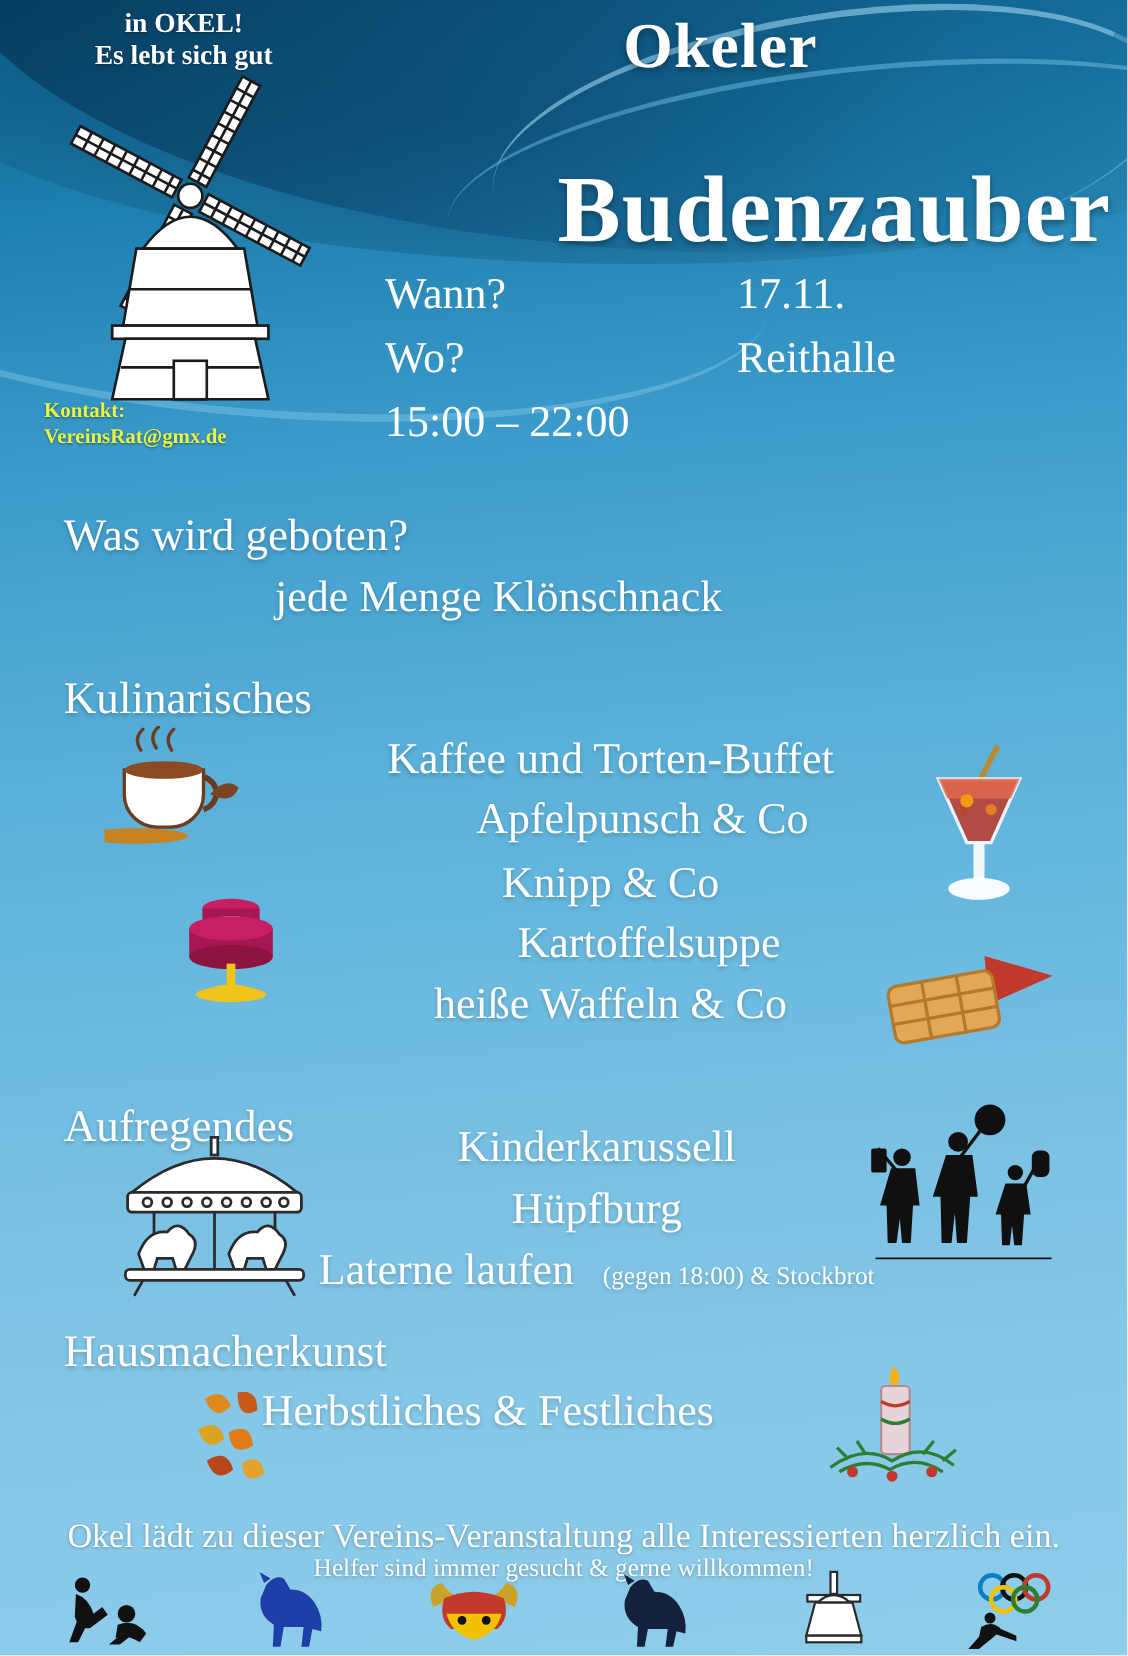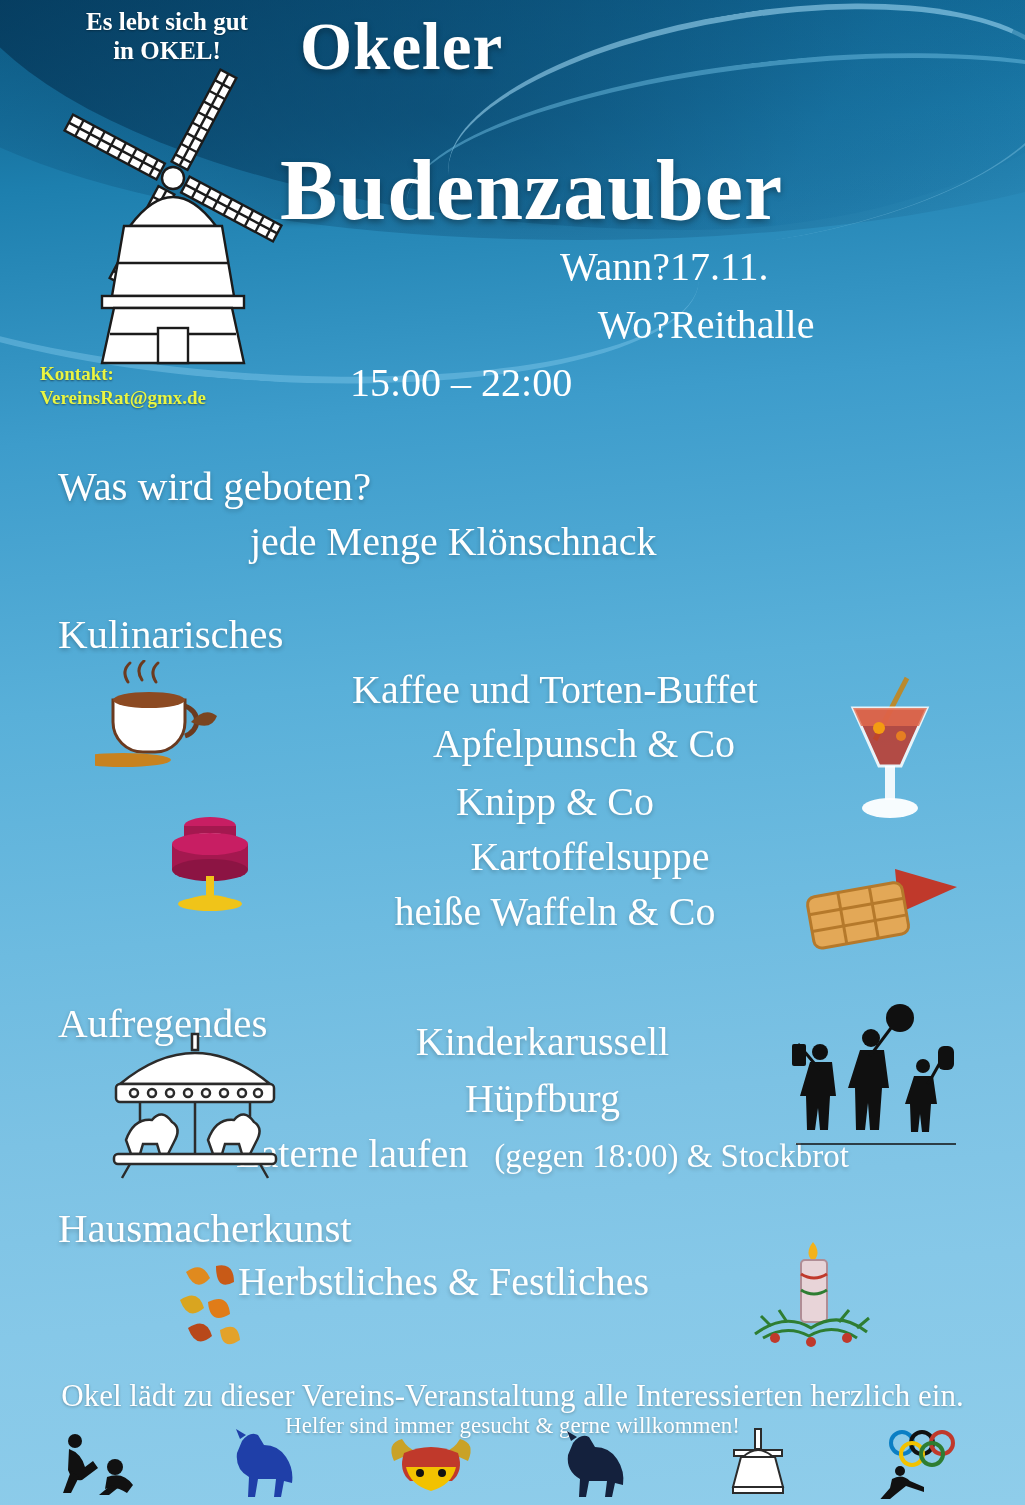--- a/index.html
+++ b/index.html
@@ -86,58 +86,58 @@
     width: 255px;
     text-align: left;
     font-size: 19px;
     line-height: 1.25;
     color: #e9f542;
     font-weight: 600;
     text-shadow: 0 1px 2px rgba(0,0,0,.45);
   }
   .title1 {
     position: absolute; top: 8px; left: 300px; width: 710px;
-    text-align: left;
-    font-size: 67px;
+    text-align: center;
+    font-size: 58px;
     font-weight: 700;
     letter-spacing: 1px;
     text-shadow: 0 3px 6px rgba(0,0,0,.35);
   }
   .title2 {
     position: absolute; top: 140px; left: 280px; width: 730px;
-    text-align: left;
+    text-align: right;
     font-size: 86px;
     font-weight: 700;
     letter-spacing: 1px;
     text-shadow: 0 3px 6px rgba(0,0,0,.35);
   }
   .facts {
     position: absolute; top: 238px; left: 350px;
     width: 620px;
     font-size: 40px;
     line-height: 1.45;
   }
   .facts .row { display: flex; }
-  .facts .q { width: 320px; text-align: right; }
+  .facts .q { width: 320px; }
   .facts .a { flex: 1; }
 
   
   .h-sec {
     position: absolute;
     font-size: 41px;
     text-underline-offset: 5px;
     text-shadow: 0 2px 4px rgba(0,0,0,.25);
   }
   .line {
     position: absolute;
     font-size: 40px;
     text-shadow: 0 2px 4px rgba(0,0,0,.22);
     white-space: nowrap;
   }
-  .small-inline { font-size: 33px; margin-left: 16px; }
+  .small-inline { font-size: 23px; margin-left: 16px; }
 
   #sec-geboten { top: 462px; left: 58px; }
   #geboten-1  { top: 518px; left: 250px; }
 
   #sec-kulinarisch { top: 610px; left: 58px; }
   .kul { width: 1025px; left: 0; text-align: center; padding-left: 85px; }
   #kul-1 { top: 666px; }
   #kul-2 { top: 720px; margin-left: 29px; }
   #kul-3 { top: 778px; }
   #kul-4 { top: 833px; margin-left: 35px; }
@@ -189,22 +189,22 @@
 
 <div id="poster">
 
   <div class="swirl swirl1"></div>
   <div class="swirl swirl2"></div>
   <div class="swirl swirl3"></div>
   <div class="swirl swirl4"></div>
   <div class="swirl swirl5"></div>
 
   <div class="slogan">
+    <div>in OKEL!</div>
     <div>Es lebt sich gut</div>
-    <div>in OKEL!</div>
   </div>
 
   <div class="windmill">
     <svg viewBox="0 0 230 310" width="230" height="310">
       <g fill="#ffffff" stroke="#1b1b1b" stroke-width="2.4">
 
         <g transform="translate(115,120)">
           <g transform="rotate(28)">
             <rect x="-9" y="-118" width="18" height="104" fill="#fff"></rect>
             <line x1="-9" y1="-106" x2="9" y2="-106"></line>

